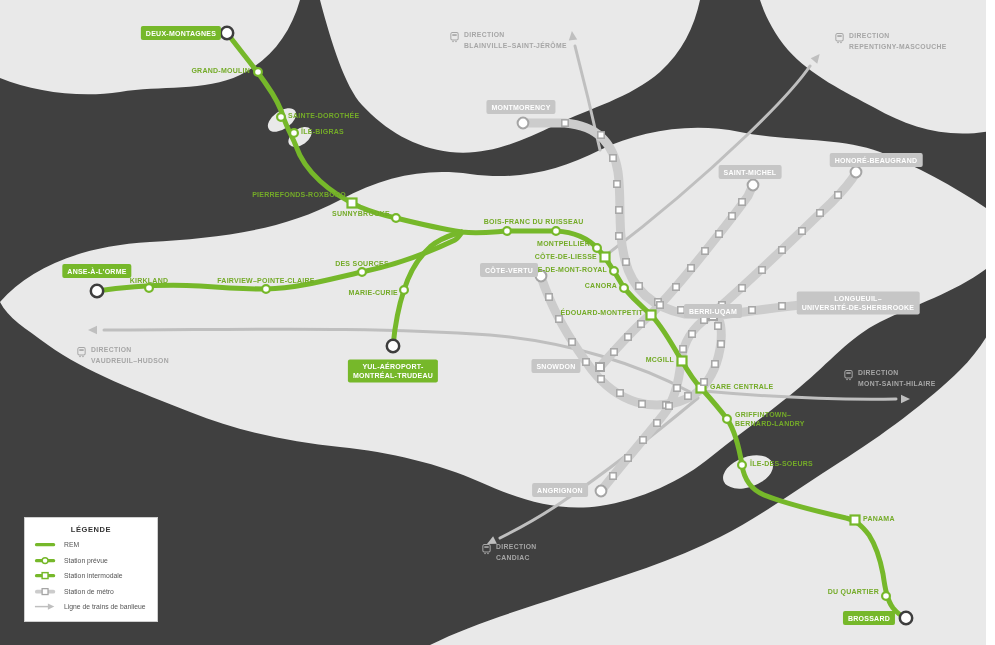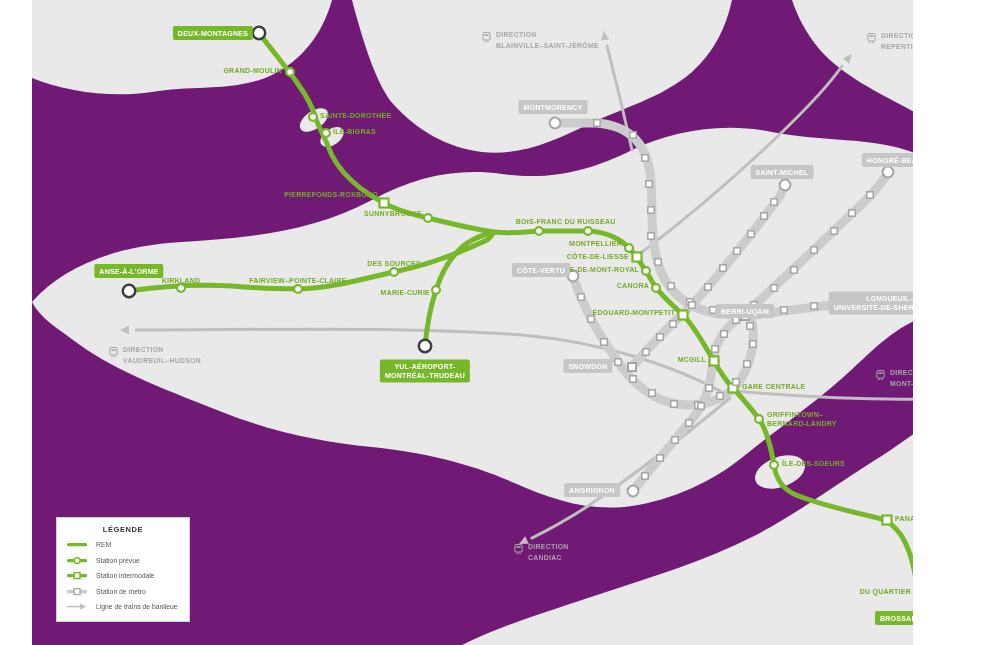--- a/index.html
+++ b/index.html
@@ -1,17 +1,17 @@
 <!DOCTYPE html>
 <html style="--rem: #76b82a; --rem-text: #74ab28; --terminal-ring: #3d3d3d; --metro: #cccccc; --metro-dark: #a5a5a5; --metro-label-bg: #c6c6c6; --commuter: #bfbfbf; --direction-text: #a6a6a6; --land: #e9e9e9;"><head>
 <meta charset="utf-8">
 <style>
   * { margin:0; padding:0; box-sizing:border-box; }
   html,body { background:#fff; font-family:"Liberation Sans", sans-serif; }
-  #map { position:relative; width:881px; height:645px; background:#701a75; overflow:hidden;margin-left:32px; }
+  #map { position:relative; width:986px; height:645px; background:#404040; overflow:hidden; }
   #map-svg { position:absolute; left:0; top:0; }
 
   .land { fill:var(--land); }
   .rem-line { fill:none; stroke:var(--rem); stroke-width:5; stroke-linecap:round; stroke-linejoin:round; }
   .metro-line { fill:none; stroke:var(--metro); stroke-width:9; stroke-linecap:round; stroke-linejoin:round; }
   .commuter-line { fill:none; stroke:var(--commuter); stroke-width:3; stroke-linecap:round; }
   .commuter-arrow { fill:var(--commuter); }
 
   .mk-terminal { fill:#fff; stroke:var(--terminal-ring); stroke-width:2.5; }
   .mk-prevue { fill:#fff; stroke:var(--rem); stroke-width:2.2; }

